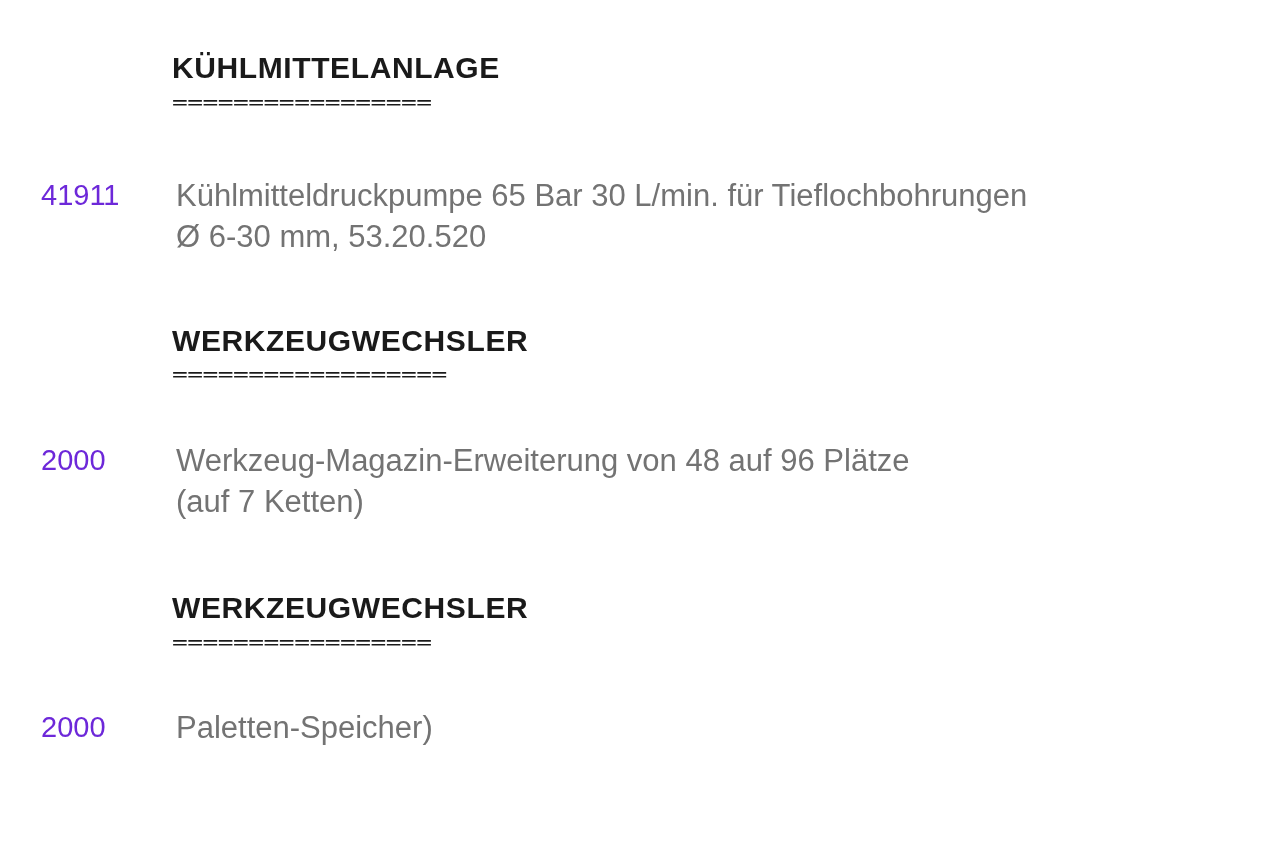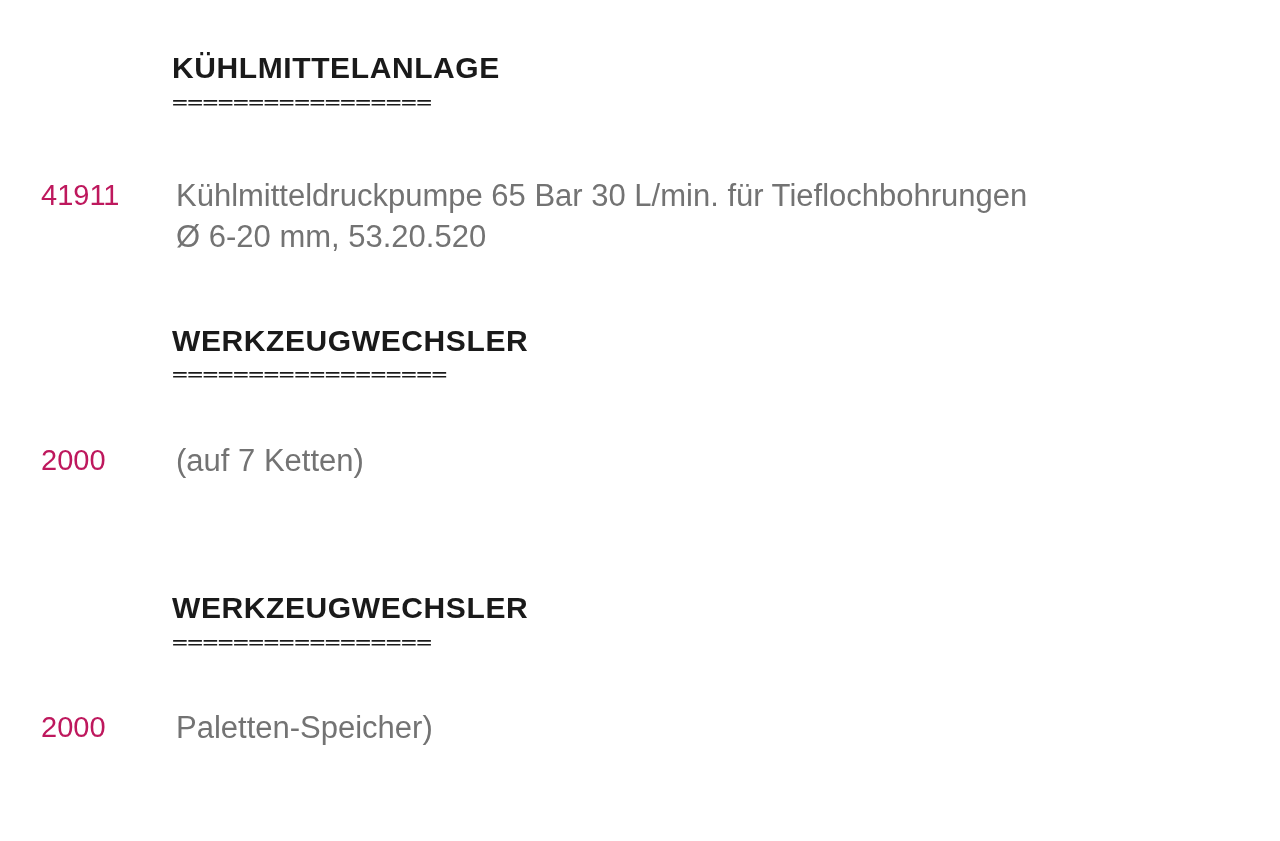--- a/index.html
+++ b/index.html
@@ -50,21 +50,21 @@
     white-space: nowrap;
     line-height: 0.7;
     transform: scaleY(0.55);
     transform-origin: left top;
   }
 
   .entry-code {
     position: absolute;
     left: 41px;
     font-size: 29px;
-    color: #be185d;
+    color: #6d28d9;
     white-space: nowrap;
     line-height: 1.32;
   }
 
   .entry-text {
     position: absolute;
     left: 176px;
     width: 1100px;
     font-size: 31px;
     color: #737373;
@@ -99,29 +99,30 @@
 <body>
 
 <div class="page">
 
   <div class="section" id="sec-0">
     <div class="section-heading">KÜHLMITTELANLAGE</div>
     <div class="section-rule">=================</div>
     <div class="entry-code">41911</div>
     <div class="entry-text">
       <span class="line">Kühlmitteldruckpumpe 65 Bar 30 L/min. für Tieflochbohrungen</span>
-      <span class="line">Ø 6-20 mm, 53.20.520</span>
+      <span class="line">Ø 6-30 mm, 53.20.520</span>
     </div>
   </div>
 
   <div class="section" id="sec-1">
     <div class="section-heading">WERKZEUGWECHSLER</div>
     <div class="section-rule">==================</div>
     <div class="entry-code">2000</div>
     <div class="entry-text">
+      <span class="line">Werkzeug-Magazin-Erweiterung von 48 auf 96 Plätze</span>
       <span class="line">(auf 7 Ketten)</span>
     </div>
   </div>
 
   <div class="section" id="sec-2">
     <div class="section-heading">WERKZEUGWECHSLER</div>
     <div class="section-rule">=================</div>
     <div class="entry-code">2000</div>
     <div class="entry-text">
       <span class="line">Paletten-Speicher)</span>

